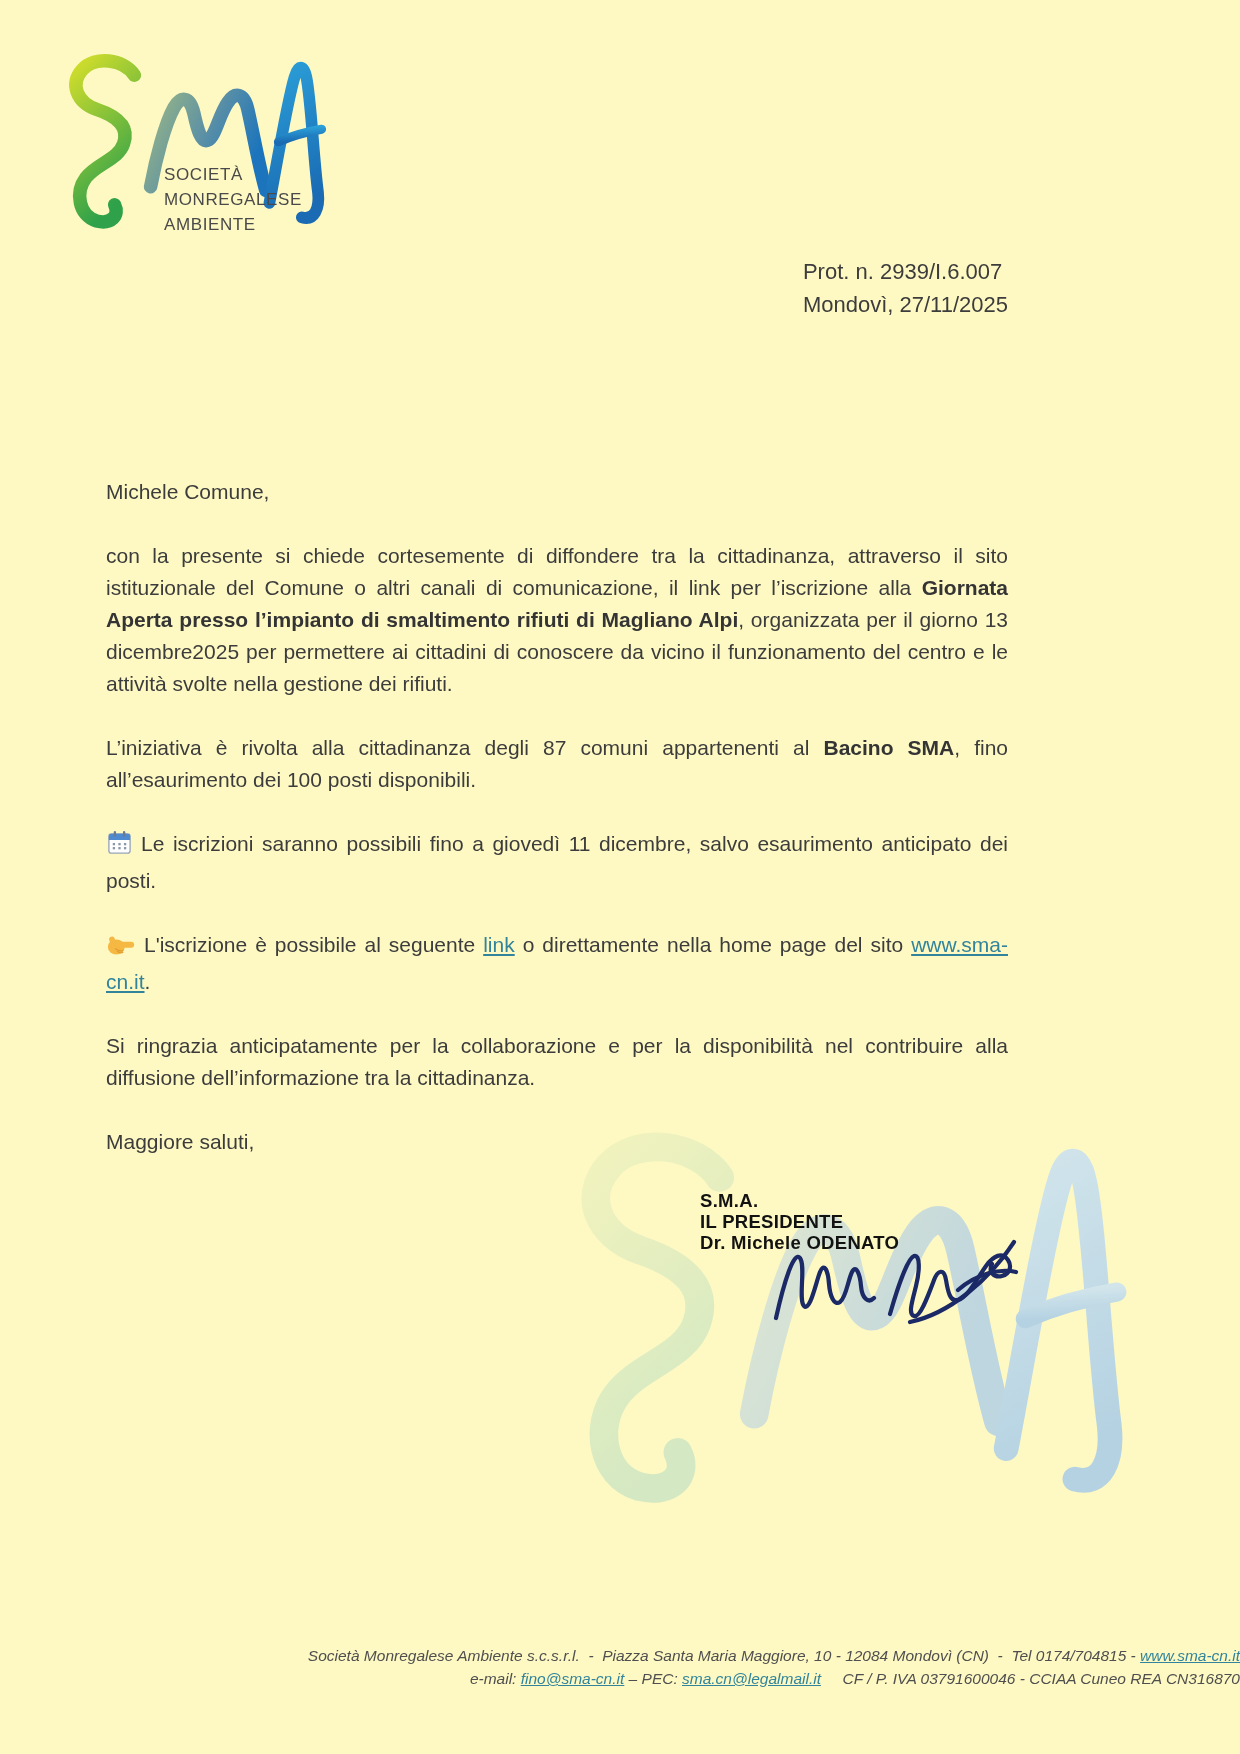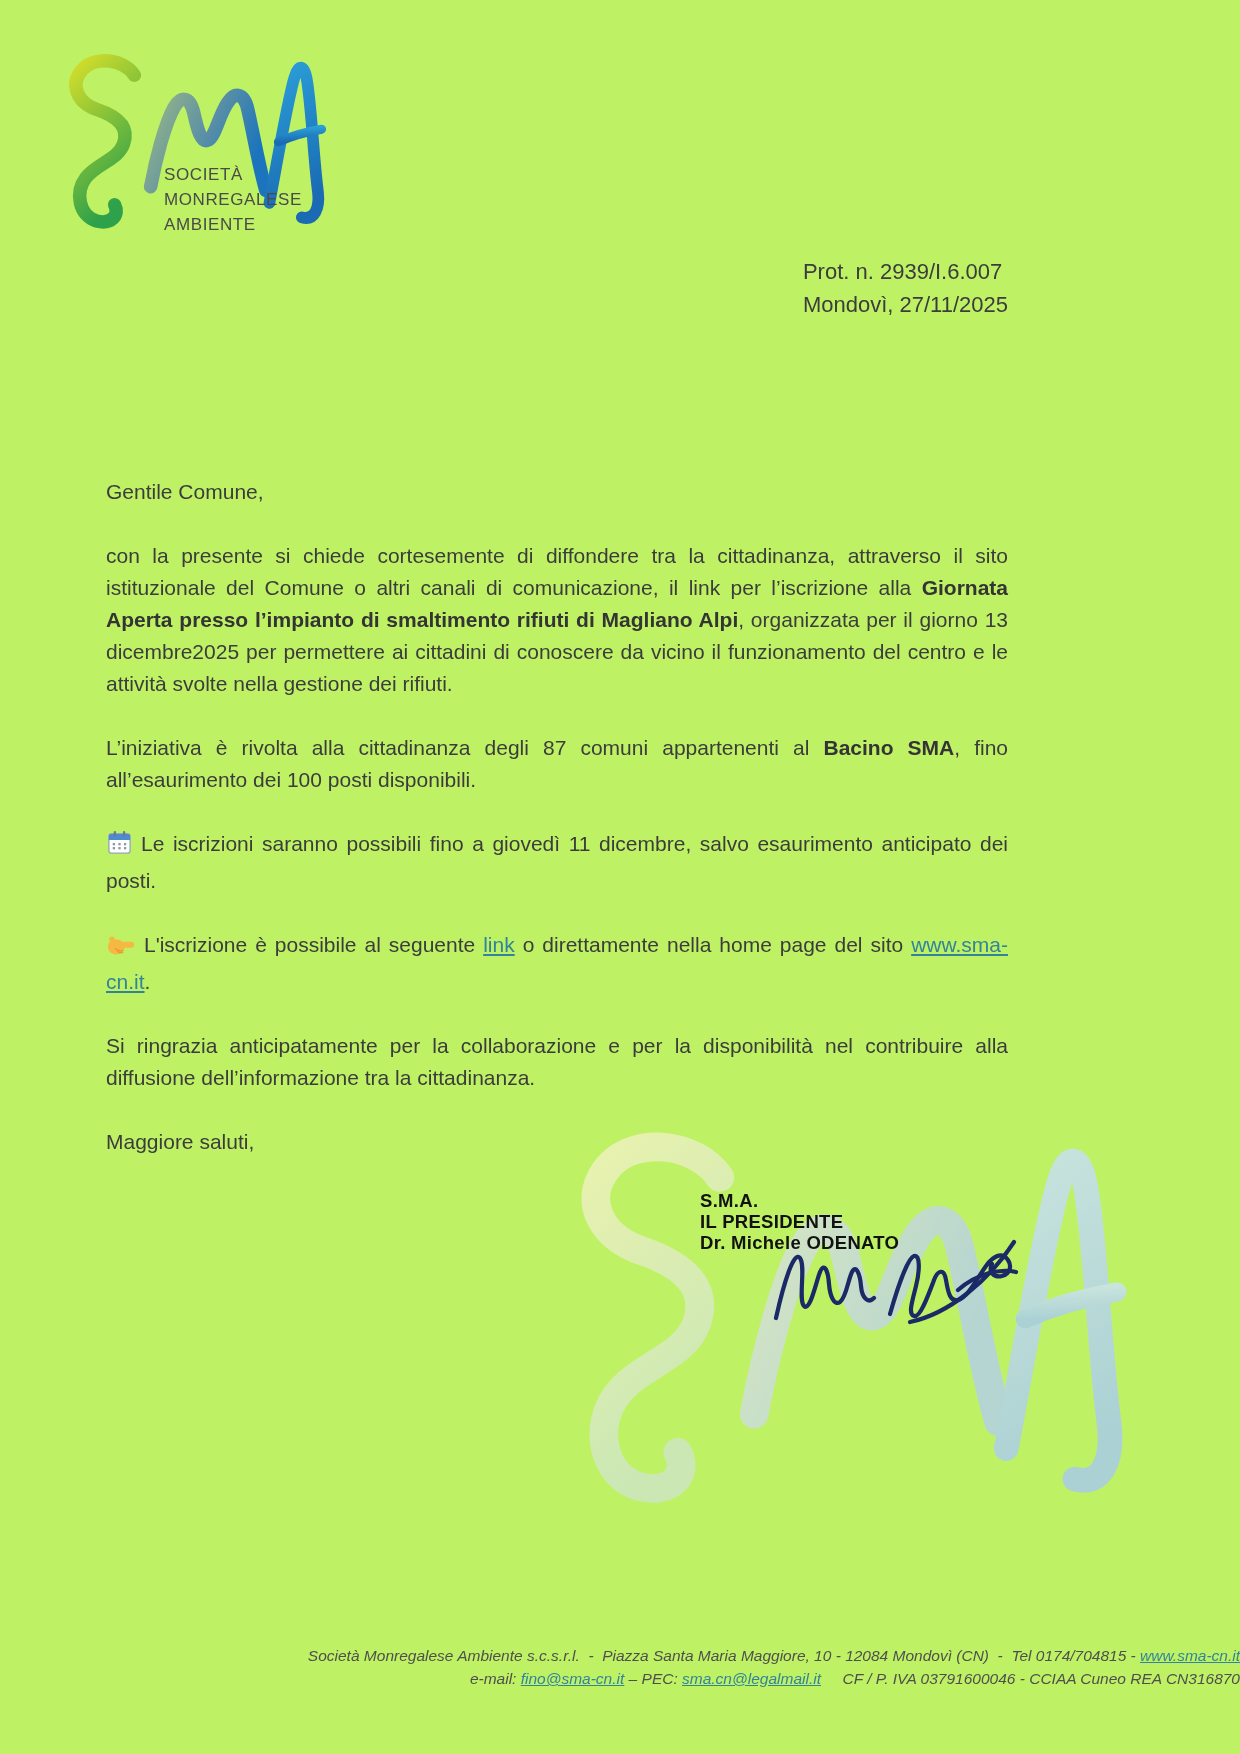--- a/index.html
+++ b/index.html
@@ -1,19 +1,19 @@
 <!DOCTYPE html>
 <html><head>
 <meta charset="utf-8">
 <style>
   html,body{margin:0;padding:0;background:#ffffff;}
   #page{
     position:relative;
     width:1240px;height:1754px;
-    background:#bef264;
+    background:#fef9c3;
     font-family:"Liberation Sans", sans-serif;
     overflow:hidden;
   }
   
   .logo{position:absolute;left:56px;top:50px;width:272px;height:198px;z-index:2;}
   .logo svg{position:absolute;left:0;top:0;width:100%;height:100%;}
   .logo-caption{
     position:absolute;left:108px;top:112px;
     font-size:17px;line-height:25px;letter-spacing:.6px;
     color:#4a4a4a;font-weight:500;
@@ -85,21 +85,21 @@
       <div>AMBIENTE</div>
     </div>
   </div>
 
   <div class="prot">
     <div>Prot. n. 2939/I.6.007</div>
     <div>Mondovì, 27/11/2025</div>
   </div>
 
   <div class="body-text">
-    <p><span><span>Gentile Comune,</span></span></p>
+    <p><span><span>Michele Comune,</span></span></p>
 
     <p><span><span>con la presente si chiede cortesemente di diffondere tra la cittadinanza, attraverso il sito istituzionale del Comune o altri canali di comunicazione, il link per l’iscrizione alla </span><strong>Giornata Aperta presso l’impianto di smaltimento rifiuti di Magliano Alpi</strong><span>, organizzata per il giorno 13 dicembre2025 per permettere ai cittadini di conoscere da vicino il funzionamento del centro e le attività svolte nella gestione dei rifiuti.</span></span></p>
 
     <p><span><span>L’iniziativa è rivolta alla cittadinanza degli 87 comuni appartenenti al </span><strong>Bacino SMA</strong><span>, fino all’esaurimento dei 100 posti disponibili.</span></span></p>
 
     <p>
       <span class="ico"><svg width="27" height="27" viewBox="0 0 28 28" aria-hidden="true">
         <rect x="3" y="5" width="22" height="20" rx="2.5" fill="#ffffff" stroke="#98a6b8" stroke-width="1.4"></rect>
         <path d="M3 7.5 a2.5 2.5 0 0 1 2.5 -2.5 h17 a2.5 2.5 0 0 1 2.5 2.5 v4 h-22 z" fill="#4e8ad0"></path>
         <rect x="8" y="2" width="2.4" height="6" rx="1.2" fill="#6b7b8d"></rect>

